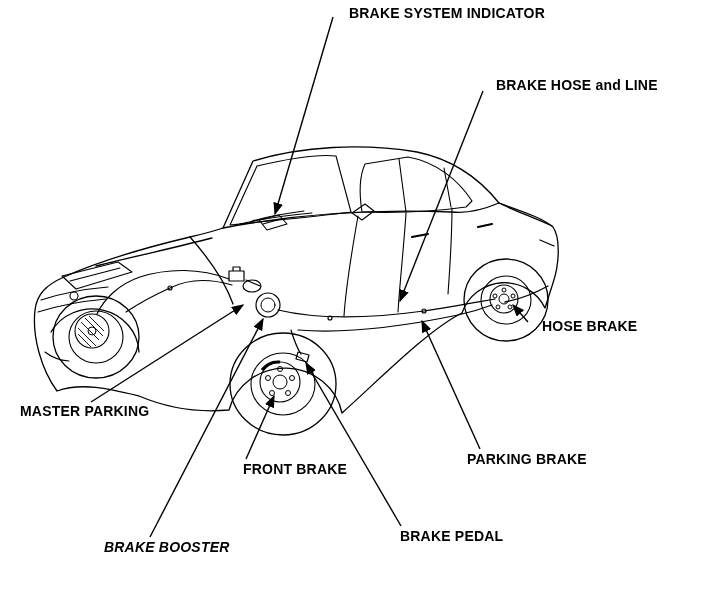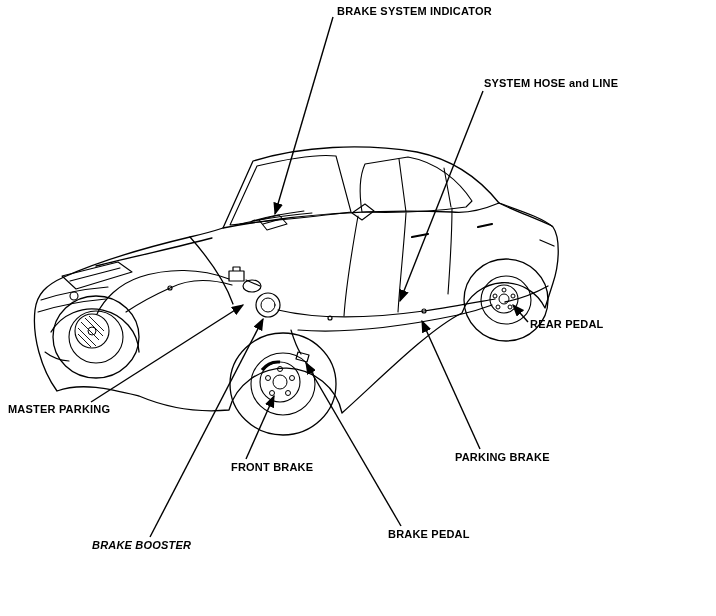--- a/index.html
+++ b/index.html
@@ -15,25 +15,26 @@
     font-family: "Liberation Sans", sans-serif;
     overflow: hidden;
   }
   .stage svg {
     position: absolute;
     left: 0;
     top: 0;
   }
   .label {
     position: absolute;
-    font-size: 11px;
+    font-size: 14px;
     font-weight: bold;
     color: #000000;
     white-space: nowrap;
     letter-spacing: 0.2px;
+    margin-left: 12px;
   }
   .lbl-indicator { left: 337px; top: 5px; }
   .lbl-hose      { left: 484px; top: 77px; }
   .lbl-rear      { left: 530px; top: 318px; }
   .lbl-master    { left: 8px;   top: 403px; }
   .lbl-front     { left: 203px; top: 461px; padding-left: 28px; }
   .lbl-parking   { left: 455px; top: 451px; }
   .lbl-pedal     { left: 388px; top: 528px; }
   .lbl-booster   { left: 92px;  top: 539px; font-style: italic; }
 </style>
@@ -172,21 +173,21 @@
       <line x1="528" y1="322" x2="513" y2="305" marker-end="url(#arrowhead)"></line>
       <line x1="91" y1="402" x2="243" y2="305" marker-end="url(#arrowhead)"></line>
       <line x1="246" y1="459" x2="274" y2="396" marker-end="url(#arrowhead)"></line>
       <line x1="480" y1="449" x2="422" y2="321" marker-end="url(#arrowhead)"></line>
       <line x1="401" y1="526" x2="306" y2="363" marker-end="url(#arrowhead)"></line>
       <line x1="150" y1="537" x2="263" y2="319" marker-end="url(#arrowhead)"></line>
     </g>
   </svg>
 
   <div class="label lbl-indicator">BRAKE SYSTEM INDICATOR</div>
-  <div class="label lbl-hose">SYSTEM HOSE and LINE</div>
-  <div class="label lbl-rear">REAR PEDAL</div>
+  <div class="label lbl-hose">BRAKE HOSE and LINE</div>
+  <div class="label lbl-rear">HOSE BRAKE</div>
   <div class="label lbl-master">MASTER PARKING</div>
   <div class="label lbl-front">FRONT BRAKE</div>
   <div class="label lbl-parking">PARKING BRAKE</div>
   <div class="label lbl-pedal">BRAKE PEDAL</div>
   <div class="label lbl-booster">BRAKE BOOSTER</div>
 
 </div>
 
 </body></html>

